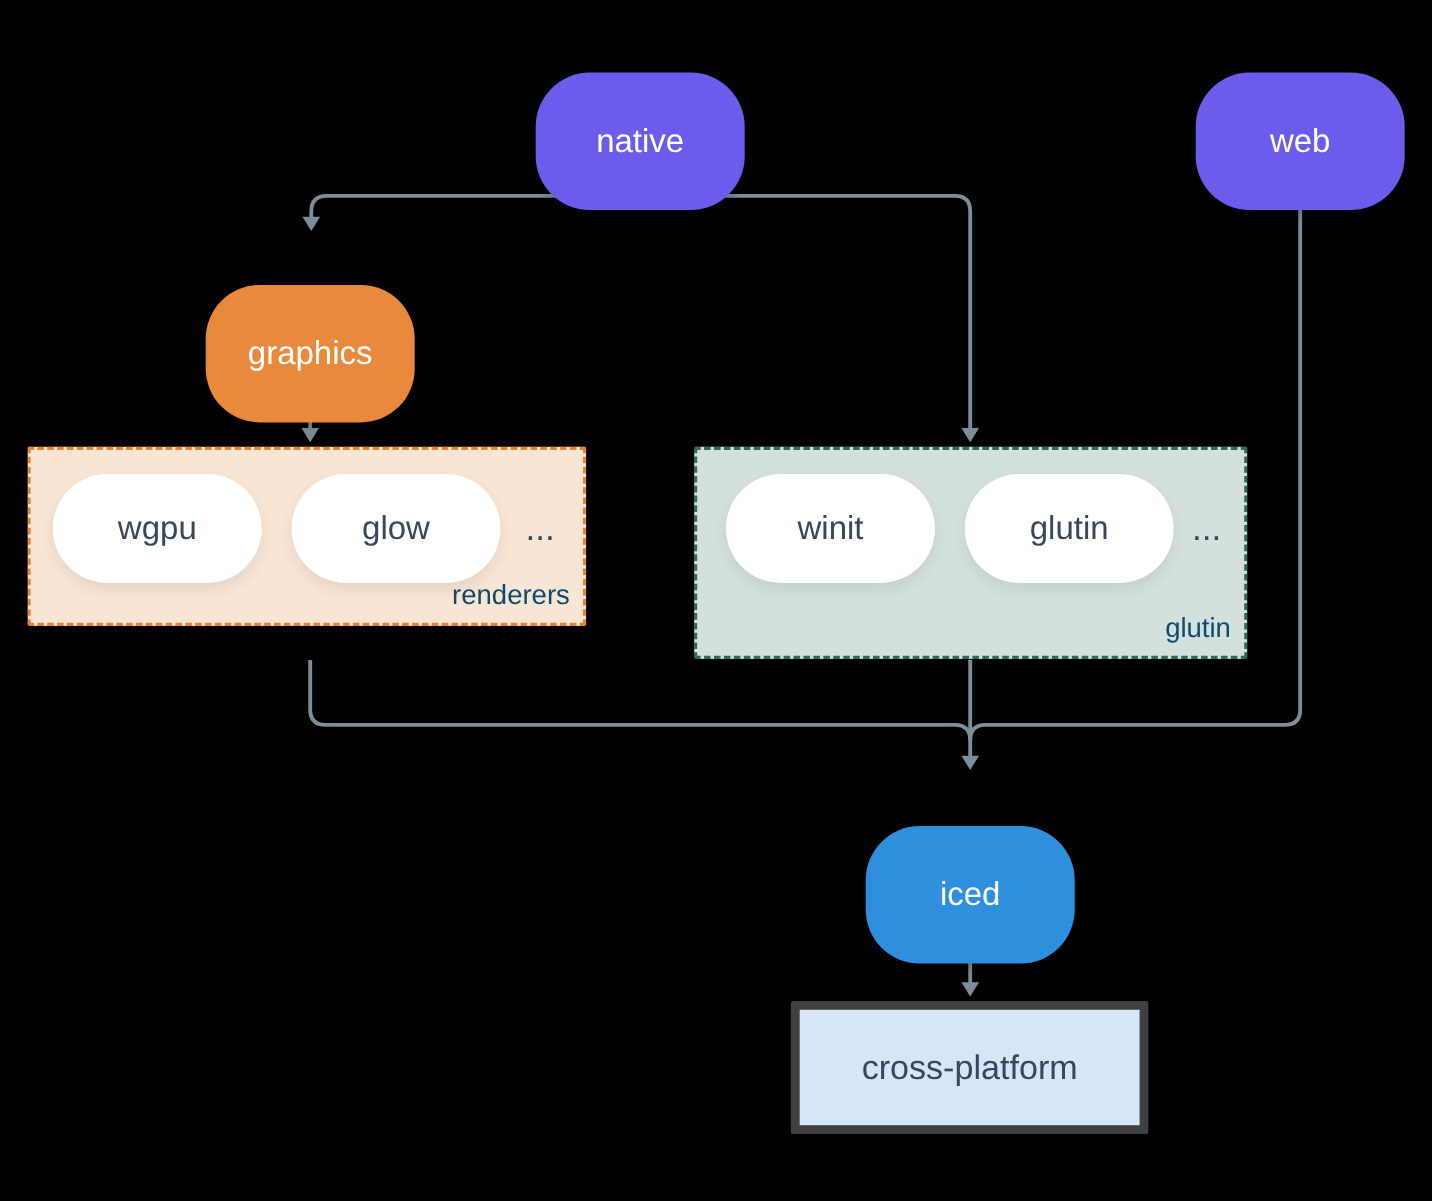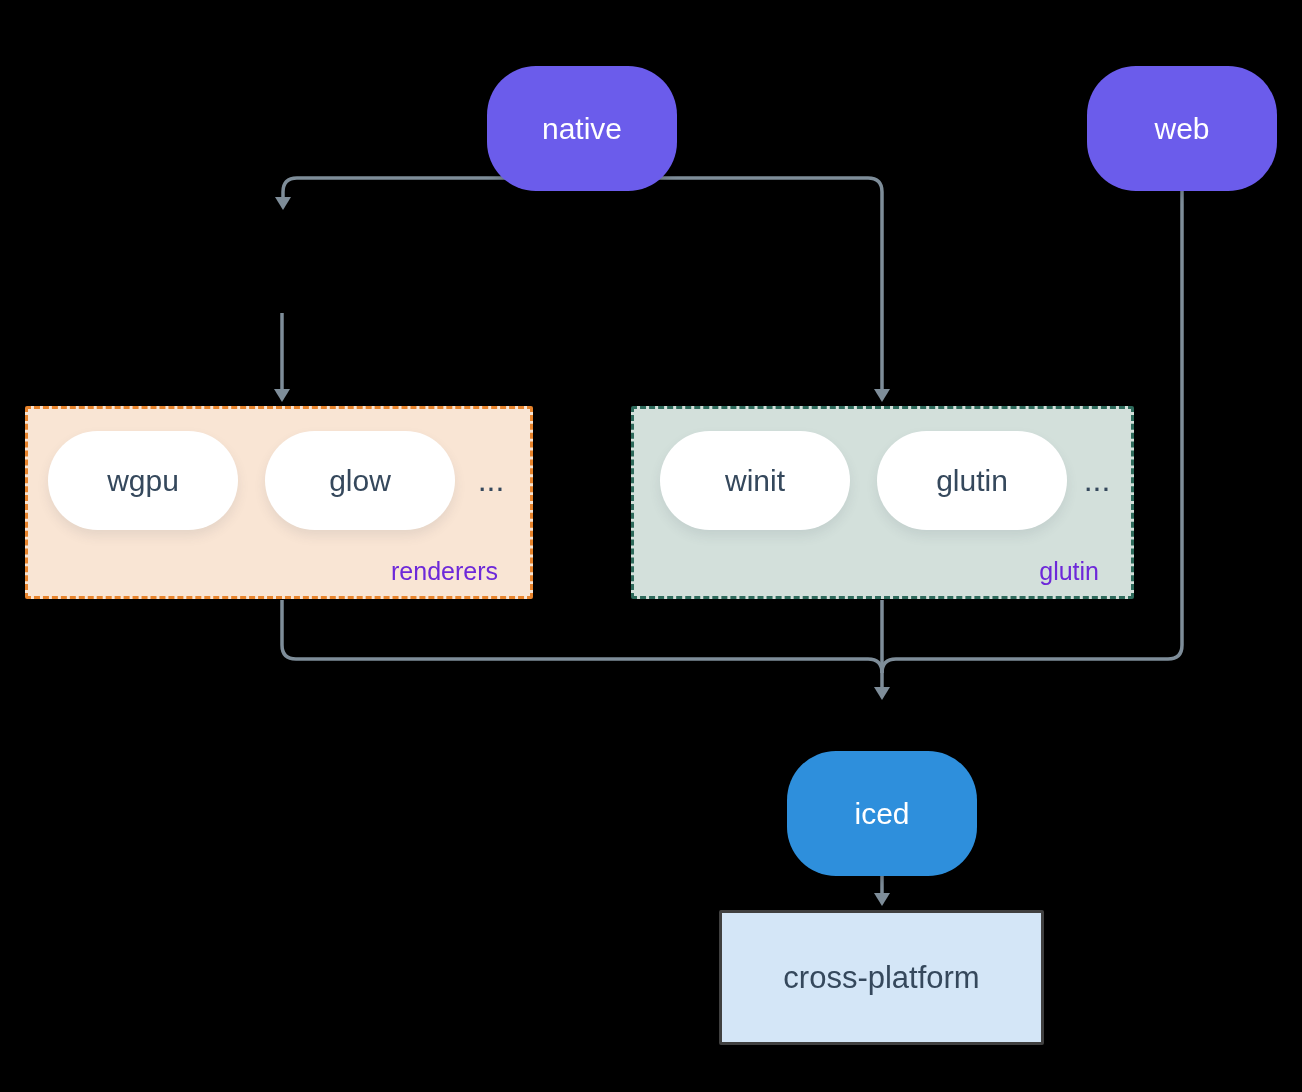--- a/index.html
+++ b/index.html
@@ -27,21 +27,21 @@
   .pill.platform{background:#6B5CEB;}
   .pill.graphics{background:#E8893C;}
   .pill.iced{background:#2E8FDC;}
 
   .groupbox{
     position:absolute;
     box-sizing:border-box;
     border-radius:2px;
   }
   .groupbox.renderers{
-    left:25px;top:406px;width:508px;height:193px;
+    left:25px;top:406px;width:508px;height:163px;
     background:#F9E5D4;border:3px dashed #E8842C;
   }
   .groupbox.shells{
     left:631px;top:406px;width:503px;height:193px;
     background:#D3E0DB;border:3px dashed #2E6B5C;
   }
   .inner-pill{
     position:absolute;top:22px;
     width:190px;height:99px;border-radius:50px;
     background:#FFFFFF;
@@ -50,28 +50,28 @@
     box-shadow:0 6px 12px rgba(60,70,90,0.10);
   }
   .inner-pill.first{left:20px;}
   .inner-pill.second{left:237px;}
   .ellipsis{
     position:absolute;top:22px;left:428px;width:70px;height:99px;
     display:flex;align-items:center;justify-content:center;
     font-size:32px;color:#35485C;
   }
   .group-label{
-    position:absolute;right:32px;bottom:10px;
-    font-size:25px;color:#6d28d9;
+    position:absolute;right:12px;bottom:10px;
+    font-size:25px;color:#0c4a6e;
   }
 
   .appbox{
-    position:absolute;left:719px;top:910px;width:325px;height:135px;
+    position:absolute;left:719px;top:910px;width:325px;height:121px;
     box-sizing:border-box;
-    background:#D4E6F7;border:3px solid #404040;border-radius:2px;
+    background:#D4E6F7;border:8px solid #404040;border-radius:2px;
     display:flex;flex-direction:column;align-items:center;justify-content:center;
     font-size:31px;color:#35485C;line-height:47px;
   }
 </style>
 </head>
 <body>
 
 <div class="canvas">
 
   <svg class="edges" viewBox="0 0 1302 1092">
@@ -97,20 +97,23 @@
   </svg>
 
   <div class="pill platform" style="left:487px;top:22px;">
     <span>native</span>
   </div>
 
   <div class="pill platform" style="left:1087px;top:22px;">
     <span>web</span>
   </div>
 
+  <div class="pill graphics" style="left:187px;top:215px;">
+    <span>graphics</span>
+  </div>
 
   <div class="groupbox renderers">
     <div class="inner-pill first">
       <span>wgpu</span>
     </div>
     <div class="inner-pill second">
       <span>glow</span>
     </div>
     <span class="ellipsis">...</span>
     <span class="group-label">renderers</span>

